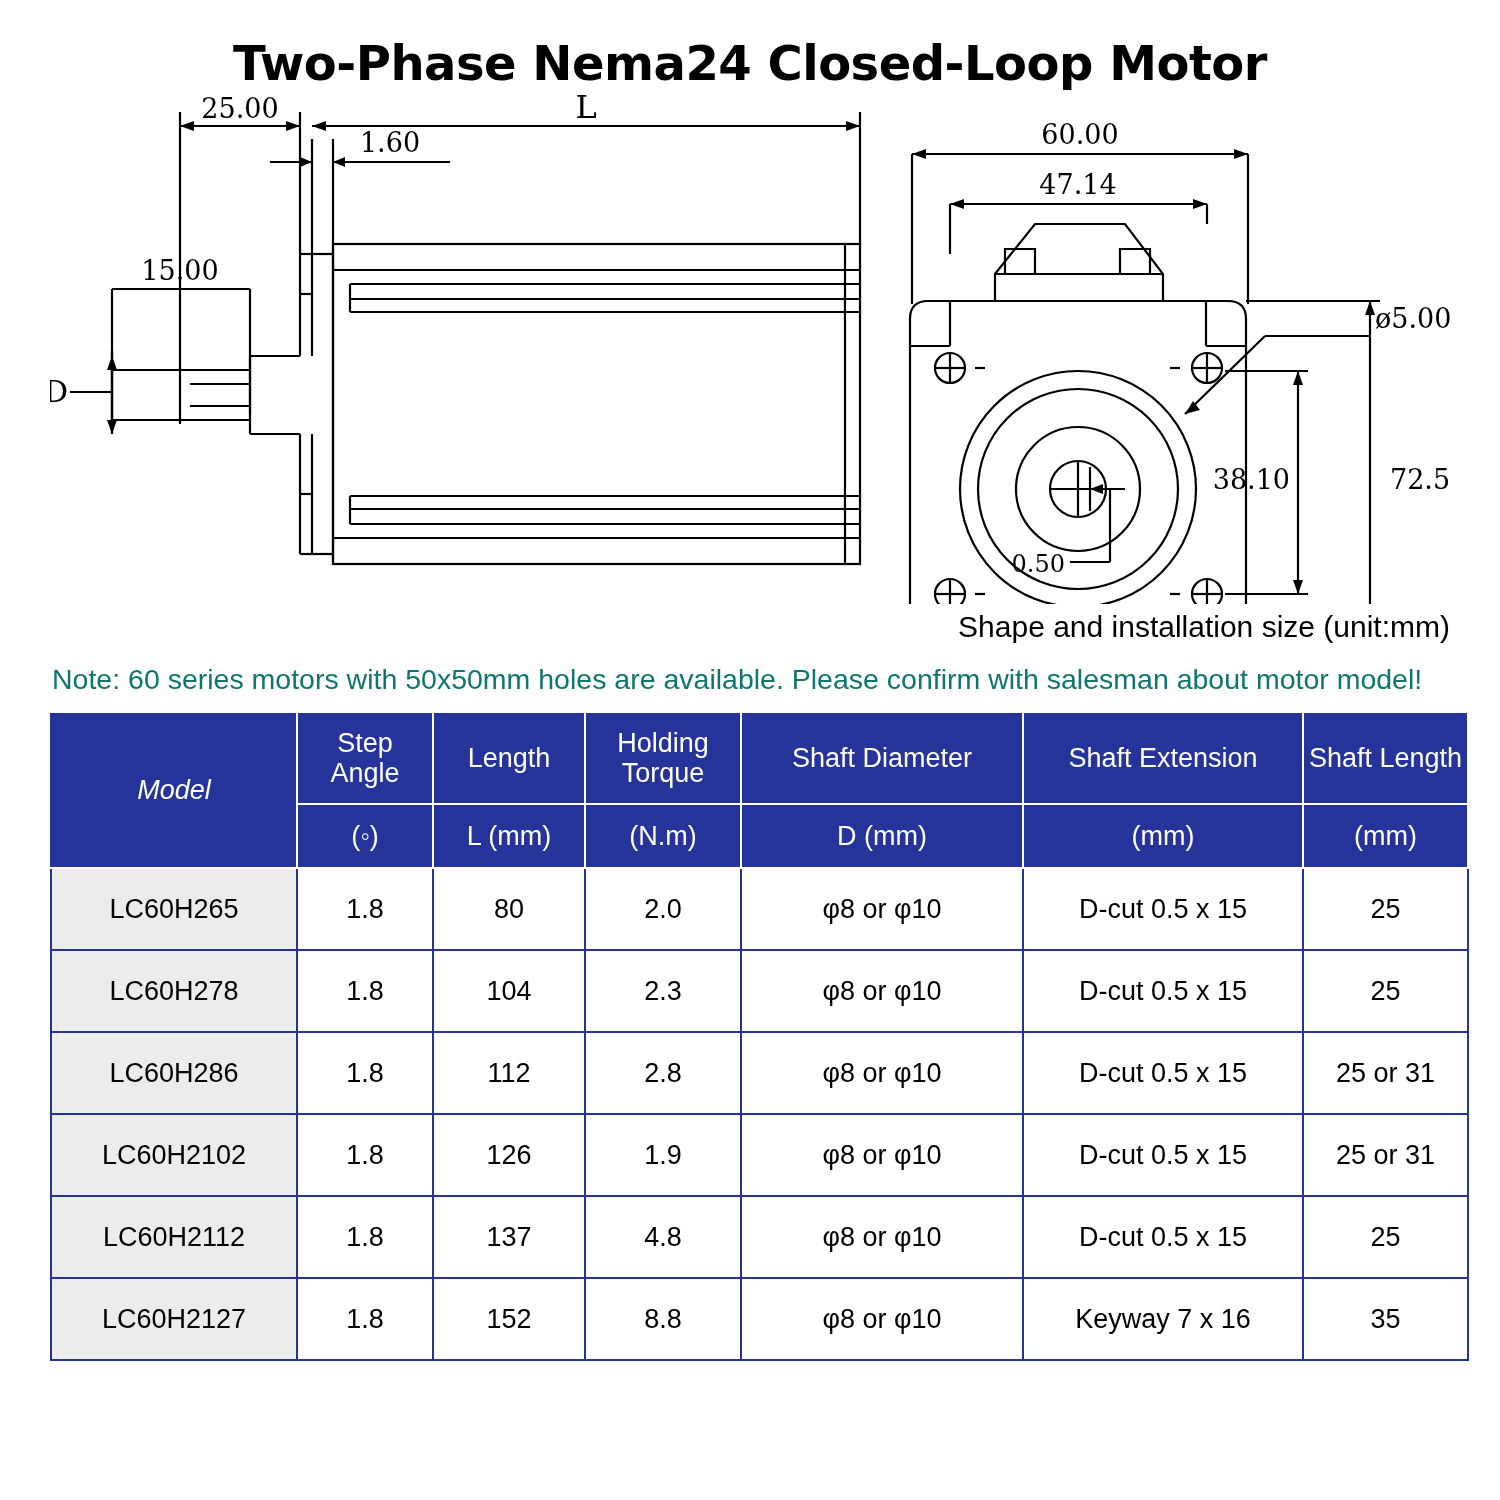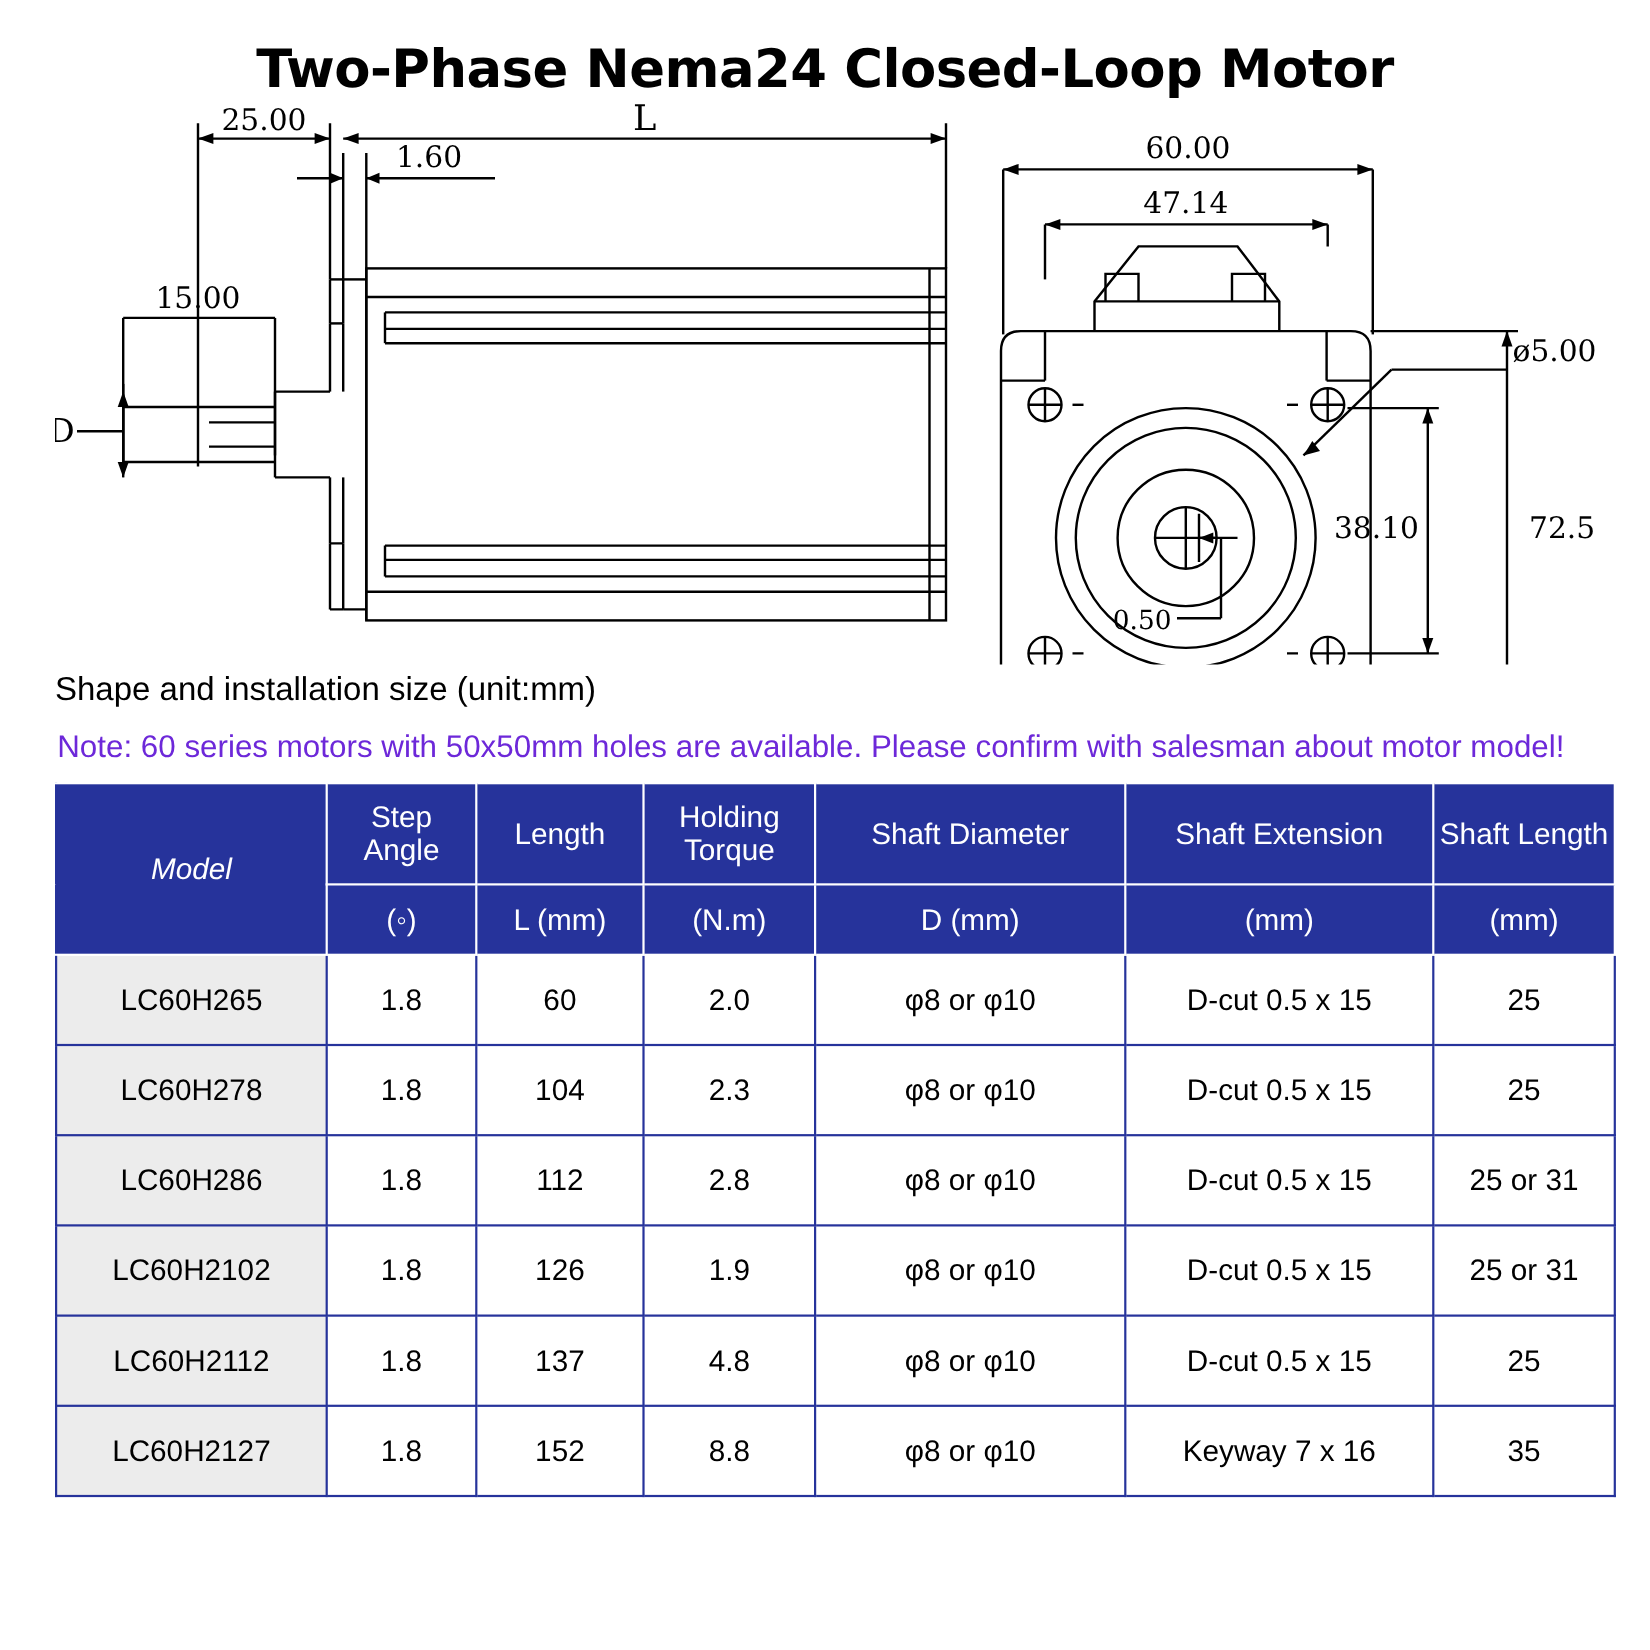--- a/index.html
+++ b/index.html
@@ -31,27 +31,27 @@
     line-height: 1.05;
     font-family: "DejaVu Sans", sans-serif;
   }
   .drawing-area {
     position: relative;
     width: 1400px;
     height: 510px;
     margin: 6px auto 0 auto;
   }
   .caption {
-    text-align: left;
+    text-align: right;
     font-size: 30px;
     margin-top: 6px;
     font-family: "Liberation Sans", sans-serif;
   }
   .note {
-    color: #6d28d9;
+    color: #0f766e;
     font-size: 28.5px;
     line-height: 1.22;
     margin-top: 18px;
     margin-left: 2px;
     font-family: "Liberation Sans", sans-serif;
   }
   table.spec {
     border-collapse: collapse;
     width: 1395px;
     margin: 14px auto 0 auto;
@@ -302,21 +302,21 @@
         <th>(N.m)</th>
         <th>D (mm)</th>
         <th>(mm)</th>
         <th>(mm)</th>
       </tr>
     </thead>
     <tbody>
       <tr>
         <td class="model">LC60H265</td>
         <td>1.8</td>
-        <td>60</td>
+        <td>80</td>
         <td>2.0</td>
         <td>φ8 or φ10</td>
         <td>D-cut 0.5 x 15</td>
         <td>25</td>
       </tr>
       <tr>
         <td class="model">LC60H278</td>
         <td>1.8</td>
         <td>104</td>
         <td>2.3</td>

